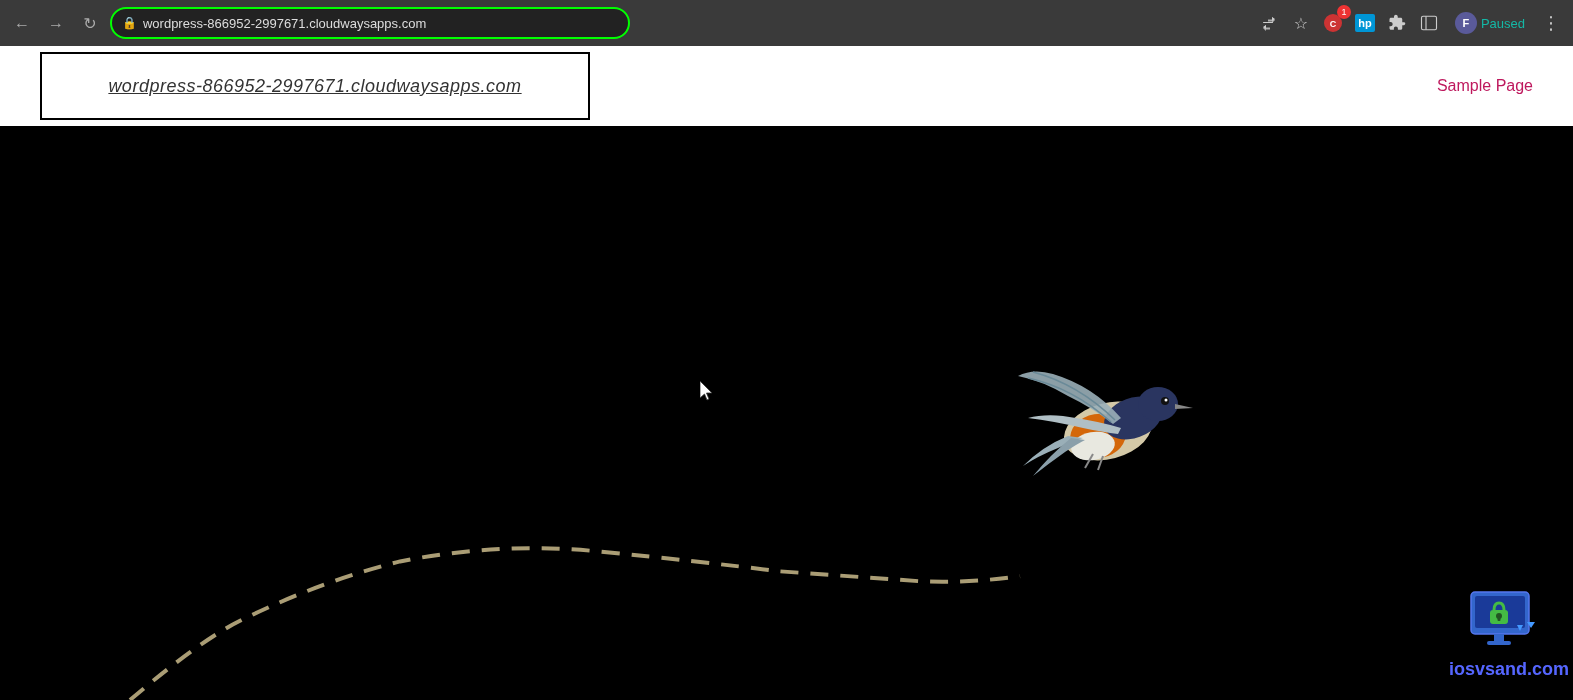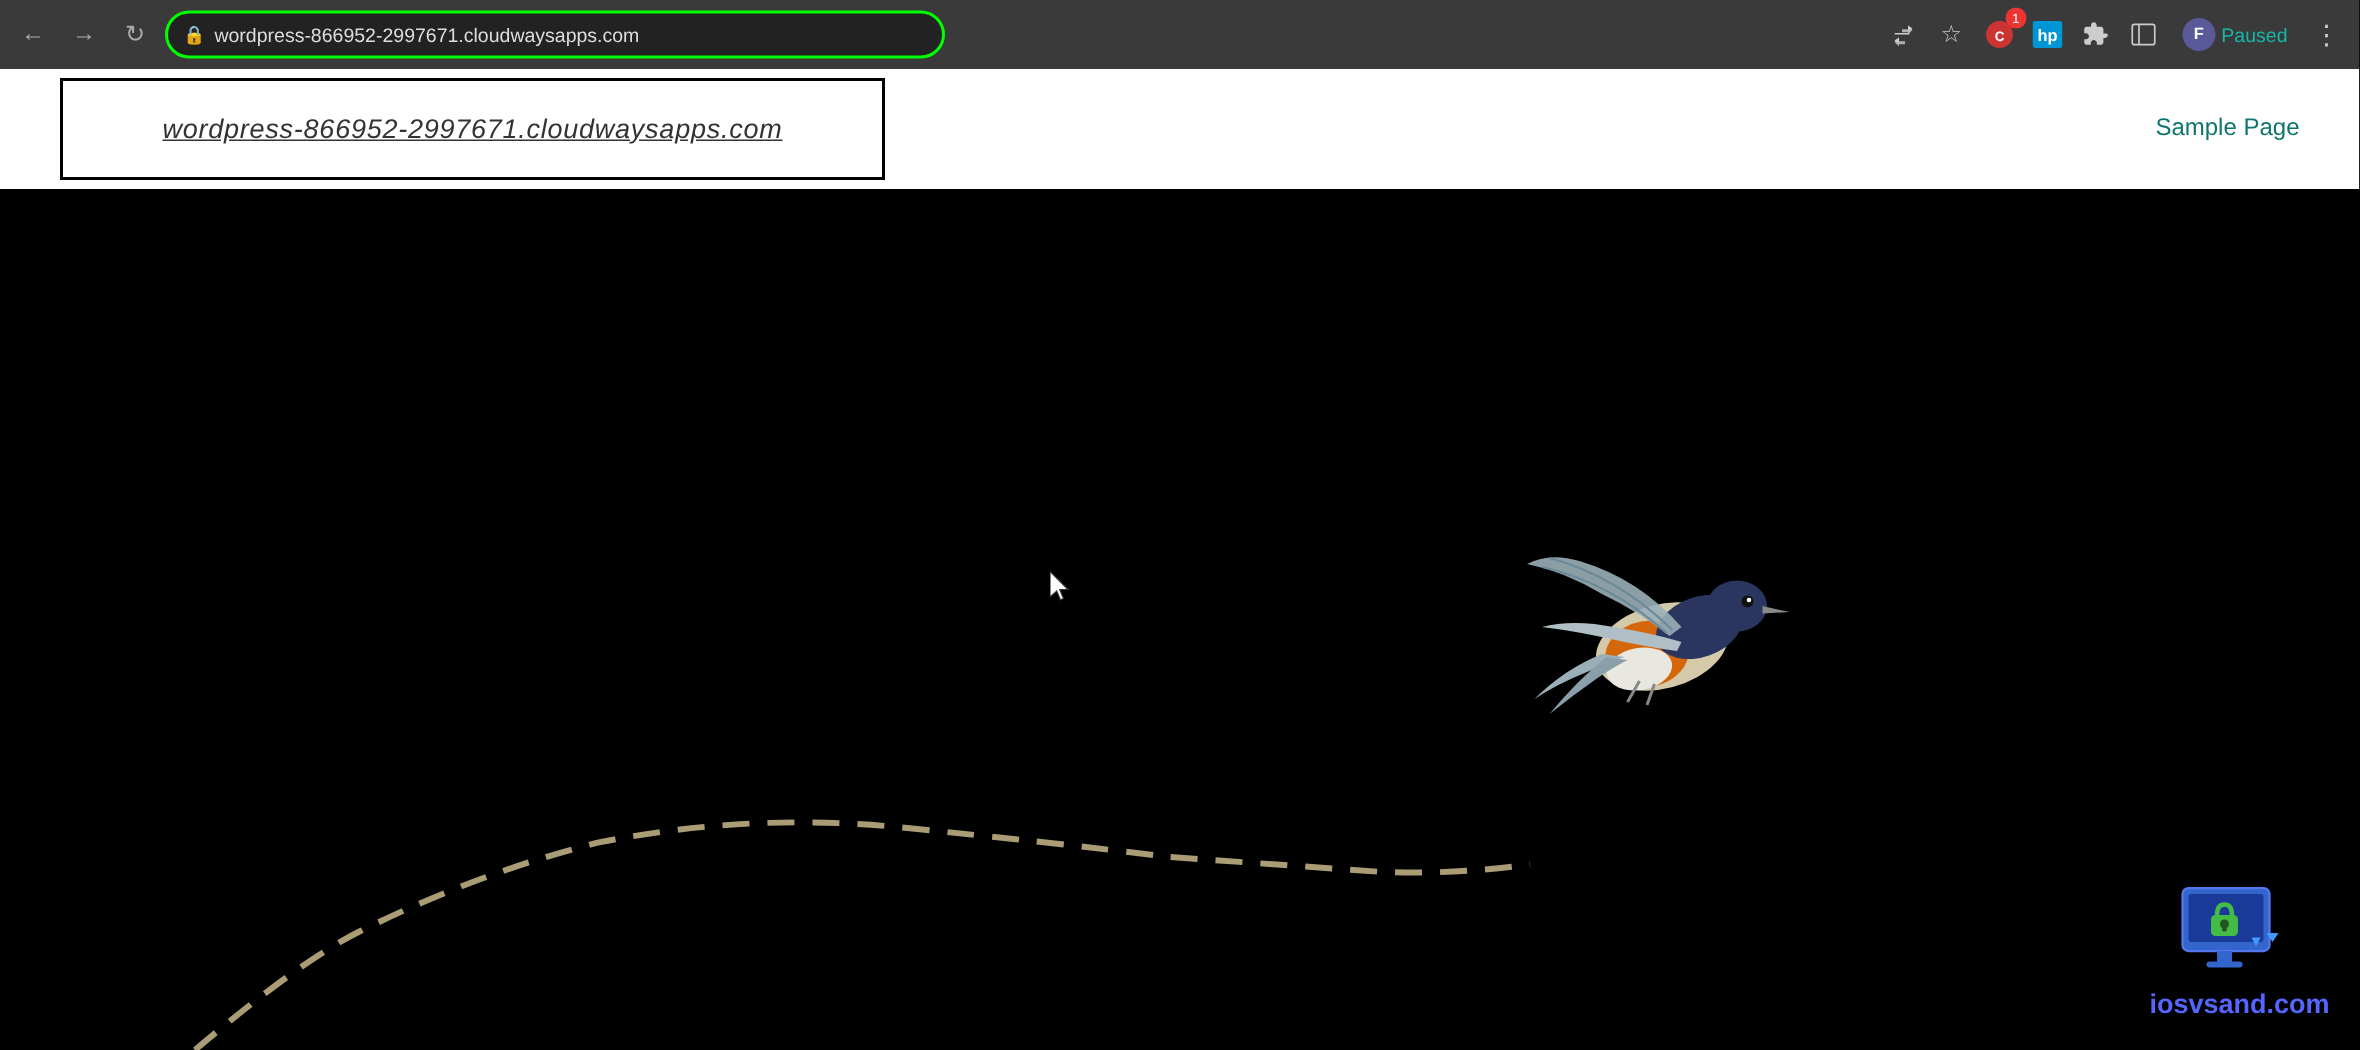--- a/index.html
+++ b/index.html
@@ -138,21 +138,21 @@
       letter-spacing: 0.5px;
     }
     .site-nav {
       flex: 1;
       display: flex;
       justify-content: flex-end;
       align-items: center;
       gap: 30px;
     }
     .site-nav-item {
-      color: #0f766e;
+      color: #be185d;
       font-size: 16px;
       text-decoration: none;
       cursor: pointer;
     }
 
     
     .site-content {
       width: 100%;
       height: calc(100% - 80px);
       background: #000;
@@ -179,21 +179,21 @@
     }
     .bird-svg {
       width: 200px;
       height: 160px;
     }
 
     
     .bottom-right-branding {
       position: absolute;
       bottom: 20px;
-      right: 20px;
+      right: 4px;
       display: flex;
       flex-direction: column;
       align-items: center;
       gap: 4px;
     }
     .branding-icon {
       width: 80px;
       height: 65px;
     }
     .branding-text {

